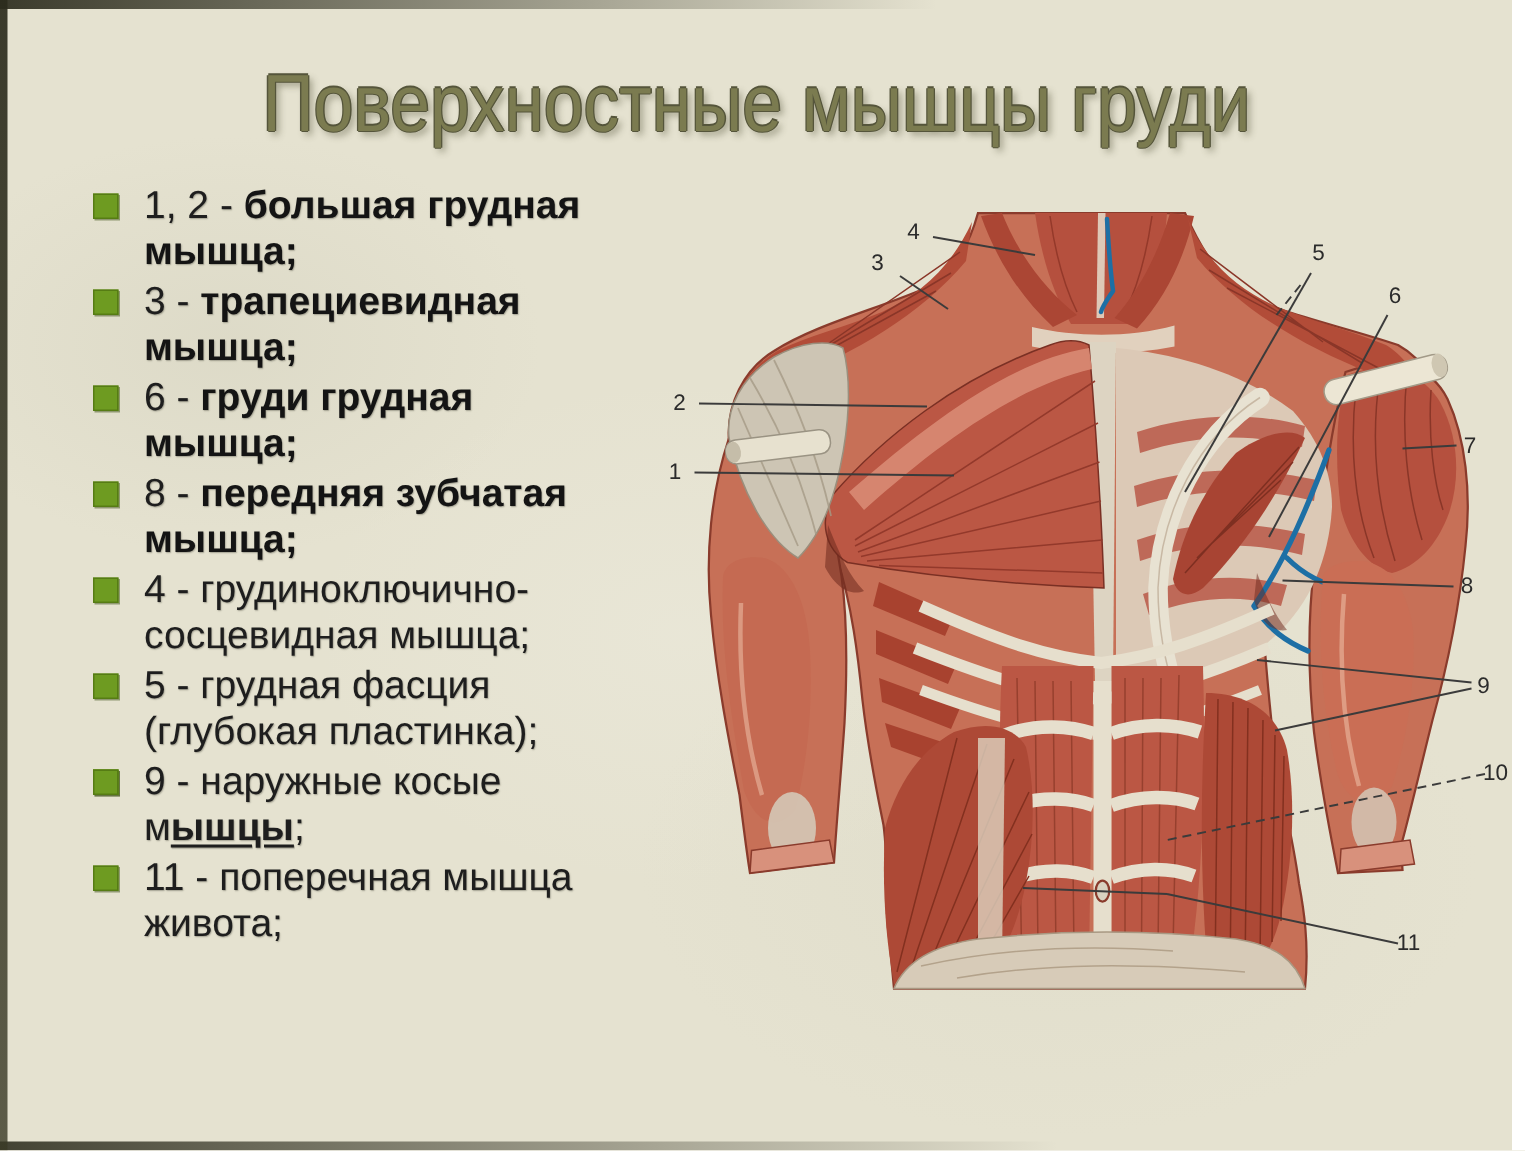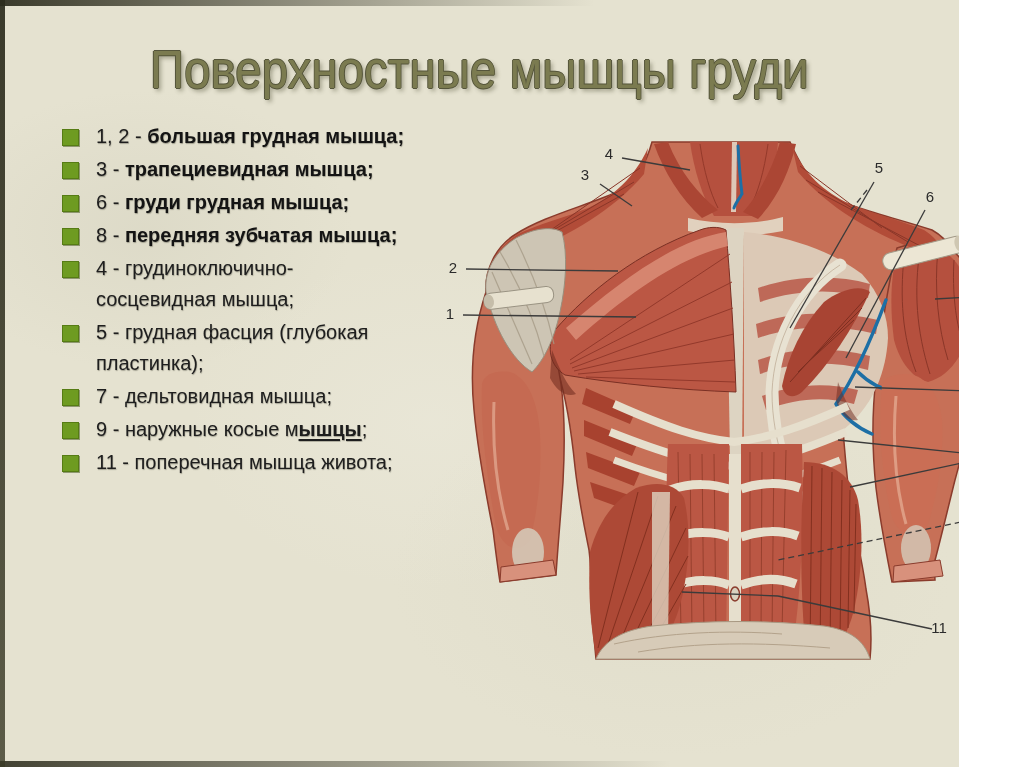--- a/index.html
+++ b/index.html
@@ -1,42 +1,41 @@
 <!DOCTYPE html>
 <html><head>
 <meta charset="utf-8">
 <style>
   html,body{margin:0;padding:0;}
   body{width:1024px;height:767px;overflow:hidden;font-family:"Liberation Sans",sans-serif;}
   .slide{
-    position:relative;width:920px;height:767px;overflow:hidden;
+    position:relative;width:1008px;height:767px;overflow:hidden;
     background-color:#e5e2d0;
     background-image:
       radial-gradient(ellipse 300px 200px at 15% 30%, rgba(200,198,178,0.28), transparent 70%),
       radial-gradient(ellipse 400px 260px at 70% 75%, rgba(214,211,192,0.30), transparent 70%),
       radial-gradient(ellipse 350px 240px at 45% 55%, rgba(237,235,222,0.45), transparent 70%);
-    padding-left: 39px;
   }
   .edge-top{position:absolute;left:0;top:0;width:100%;height:6px;
     background:linear-gradient(to right, rgba(44,44,29,0.92), rgba(44,44,29,0.0) 62%);}
   .edge-bottom{position:absolute;left:0;bottom:0;width:100%;height:6px;
     background:linear-gradient(to right, rgba(44,44,29,0.88), rgba(44,44,29,0.0) 70%);}
   .edge-left{position:absolute;left:0;top:0;width:5px;height:100%;
     background:linear-gradient(to bottom, rgba(44,44,29,0.92), rgba(58,58,38,0.8));}
   .title-wrap{position:absolute;top:38px;left:0;right:0;text-align:center;}
   h1.title{
     display:inline-block;margin:0;font-size:54px;font-weight:400;letter-spacing:0px;
     color:#7b7b50;transform:scaleX(0.88);transform-origin:center;
     font-family:"Liberation Sans",sans-serif;
     text-shadow:1px 0 #55553b,-1px 0 #55553b,0 1px #55553b,0 -1px #55553b,3px 3px 5px rgba(70,70,45,0.45);
     white-space:nowrap;
   }
   ul.blist{position:absolute;left:60px;top:121px;width:347px;margin:0;padding:0;list-style:none;}
   ul.blist li{position:relative;padding-left:36px;margin:0 0 2px 0;
-    font-size:20px;line-height:31px;color:#1e1e1e;
+    font-size:26px;line-height:31px;color:#1e1e1e;
     text-shadow:0.5px 0.8px 1px rgba(40,40,30,0.35);}
   ul.blist .bullet{position:absolute;left:2px;top:8px;width:15px;height:15px;
     background:#6e9b21;border:1px solid #567c14;box-shadow:1px 1px 0 rgba(60,80,20,0.5);}
   ul.blist .bold{font-weight:700;color:#141414;}
   ul.blist .und{text-decoration:underline;text-underline-offset:3px;font-weight:bold;}
   .fig{position:absolute;left:438px;top:132px;width:580px;height:535px;}
   #labels-layer text{font-family:"Liberation Sans",sans-serif;font-size:15px;fill:#2b2b2b;text-anchor:middle;}
   #labels-layer line,#labels-layer polyline{stroke:#3b3b3b;stroke-width:1.3;fill:none;}
 </style>
 </head>
@@ -47,21 +46,21 @@
     <h1 class="title">Поверхностные мышцы груди</h1>
   </div>
 
   <ul class="blist">
       <li><span class="bullet"></span><span><span>1, 2 - </span><span class="bold">большая грудная мышца;</span></span></li>
       <li><span class="bullet"></span><span><span>3 - </span><span class="bold">трапециевидная мышца;</span></span></li>
       <li><span class="bullet"></span><span><span>6 - </span><span class="bold">груди грудная мышца;</span></span></li>
       <li><span class="bullet"></span><span><span>8 - </span><span class="bold">передняя зубчатая мышца;</span></span></li>
       <li><span class="bullet"></span><span><span>4 - грудиноключично-сосцевидная мышца;</span></span></li>
       <li><span class="bullet"></span><span><span>5 - грудная фасция (глубокая пластинка);</span></span></li>
-      <li><span class="bullet"></span><span><span>7 - дельтовидная мышца;</span></span></li>
+      <li><span class="bullet"></span></li>
       <li><span class="bullet"></span><span><span>9 - наружные косые м</span><span class="und">ышцы</span><span>;</span></span></li>
       <li><span class="bullet"></span><span><span>11 - поперечная мышца живота;</span></span></li>
     </ul>
 
   <svg class="fig" viewBox="0 0 580 535">
 
     <path d="M214,10 C208,32 198,48 184,58 C148,74 106,84 78,102 C58,114 46,138 48,162 C50,172 56,182 62,188 C88,204 108,220 120,240 C130,272 134,305 137,335 C141,370 147,398 151,418 C155,448 151,472 155,495 L158,527 L432,527 C435,497 431,473 428,457 C424,427 417,400 413,378 C409,348 407,322 405,298 C403,278 401,262 399,246 C416,230 432,212 447,196 C472,182 502,168 517,146 C522,126 512,108 494,98 C452,84 410,76 384,60 C370,46 360,28 352,10 Z" fill="#c77057" stroke="#8a3b2c" stroke-width="1.5"></path>
 
     <path d="M48,160 C36,196 32,238 36,278 C40,322 48,362 55,398 C58,422 60,438 62,450 L118,443 C120,412 123,380 125,350 C127,312 127,282 123,252 C119,226 115,210 112,200 C88,190 62,178 48,160 Z" fill="#c77057" stroke="#8a3b2c" stroke-width="1.5"></path>
 

